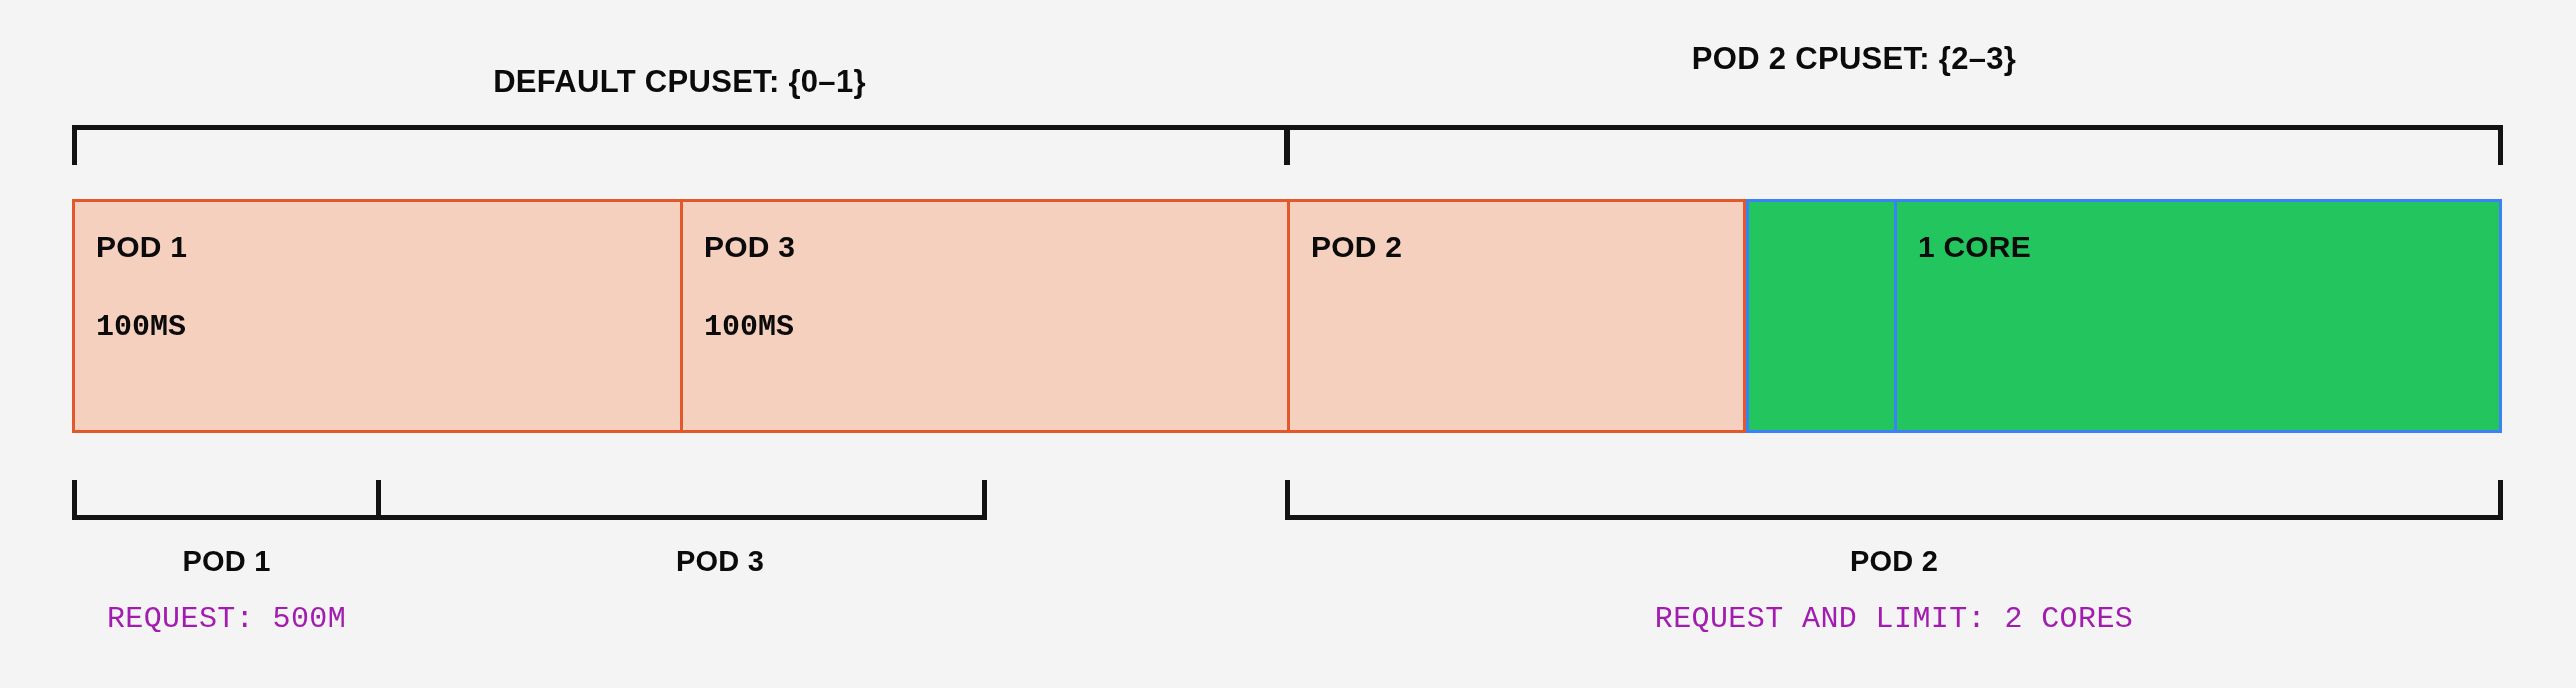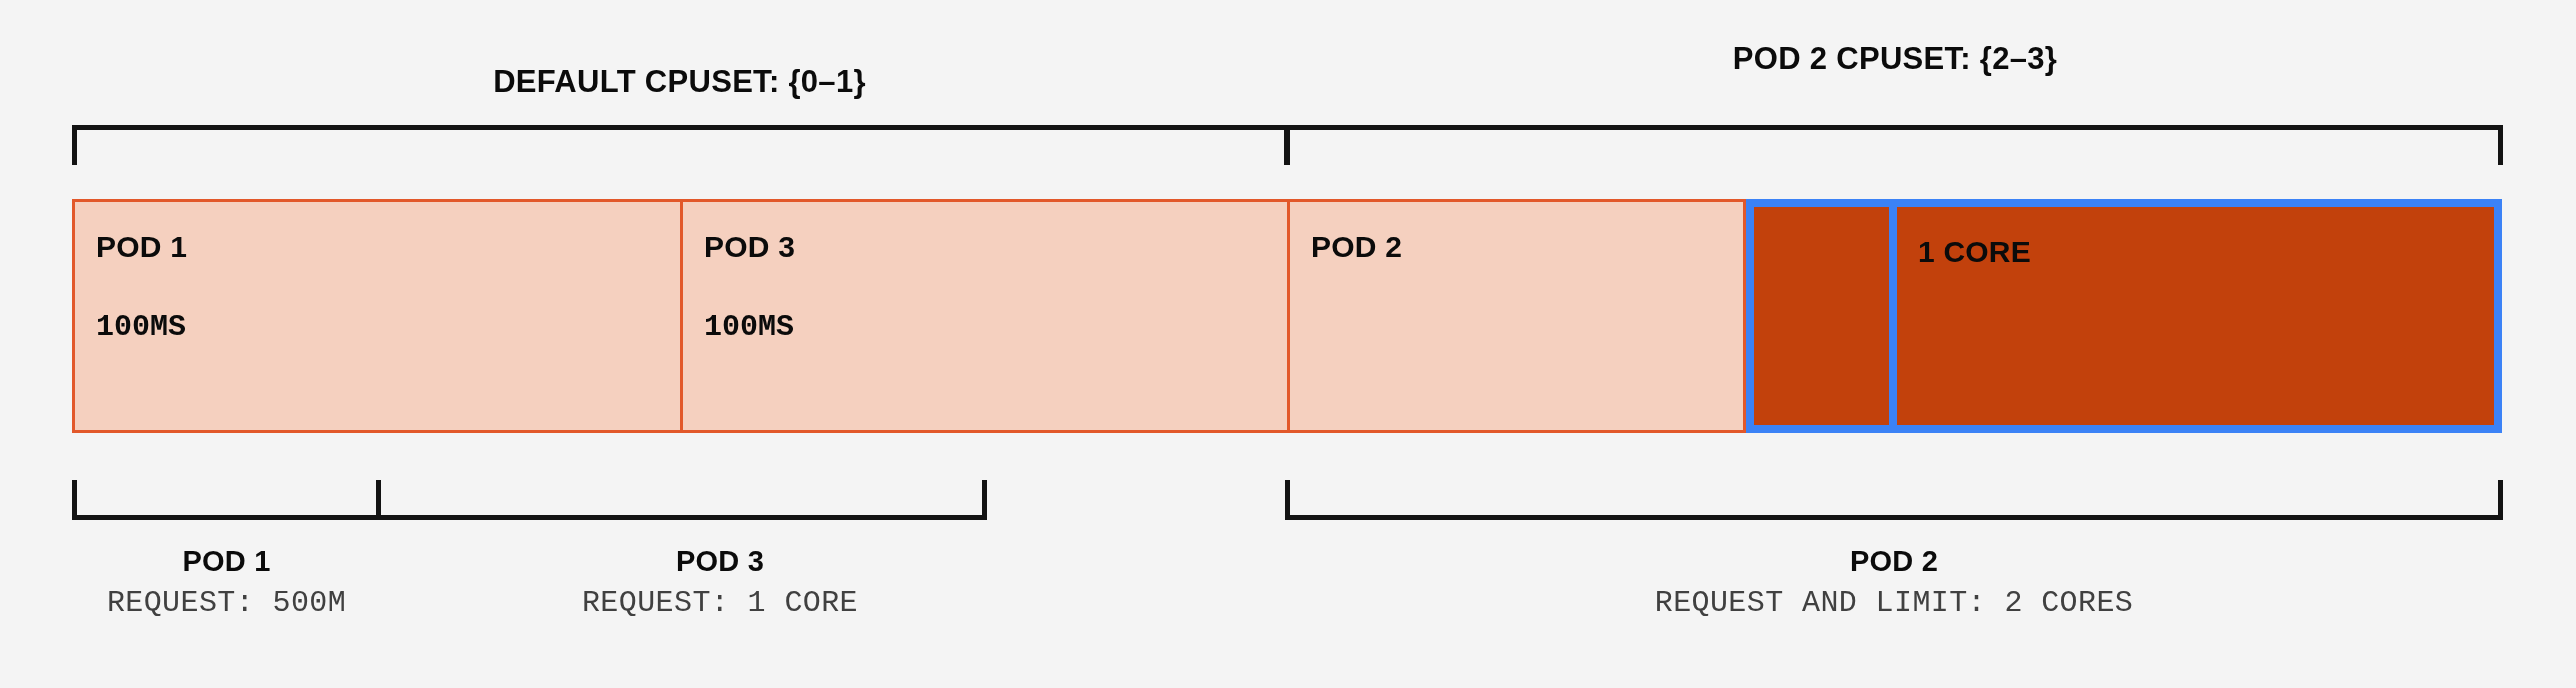--- a/index.html
+++ b/index.html
@@ -17,21 +17,21 @@
     font-family:"Liberation Sans",sans-serif;
     font-weight:bold;
     font-size:31px;
     letter-spacing:0.3px;
     color:#0b0b0b;
     text-align:center;
     white-space:nowrap;
     line-height:1;
   }
   #title-default{left:72px;top:43px;width:1215px;margin-top:23px;}
-  #title-pod2{left:1287px;top:43px;width:1216px;}
+  #title-pod2{left:1246px;top:43px;width:1216px;}
 
   
   .bracket-top{position:absolute;height:40px;}
   .bracket-top .bar{
     position:absolute;left:0;top:0;width:100%;height:4.6px;background:#131313;
   }
   .bracket-top .tick{
     position:absolute;top:0;width:4.6px;height:40px;background:#131313;
   }
   .bracket-top .tick.l{left:0;}
@@ -44,21 +44,21 @@
     position:absolute;left:72px;top:199px;width:2431px;height:234px;
     display:flex;
   }
   .seg{
     position:relative;
     box-sizing:border-box;
     display:flex;flex-direction:column;
     justify-content:flex-start;
   }
   .seg.orange{background:#f5d0bf;border:3px solid #e2582a;}
-  .seg.blue{background:#c2410c;border:8px solid #3b82f6;}
+  .seg.blue{background:#22c55e;border:3px solid #3b82f6;}
   
   .seg.mid-o{border-left-width:0;}
   .seg.mid-b{border-left-width:0;}
 
   .seg-title{
     font-family:"Liberation Sans",sans-serif;
     font-weight:bold;
     font-size:30px;
     color:#0b0b0b;
     margin:30px 0 0 21px;
@@ -100,24 +100,24 @@
   .caption .cap-name{
     display:block;
     font-family:"Liberation Sans",sans-serif;
     font-weight:bold;
     font-size:29px;
     color:#0b0b0b;
     letter-spacing:0.2px;
   }
   .caption .cap-desc{
     display:block;
-    margin-top:12px;
+    margin-top:28px;
     font-family:"Liberation Mono","DejaVu Sans Mono",monospace;
     font-size:30px;
-    color:#404040;
+    color:#a21caf;
     letter-spacing:0.4px;
   }
   #caption-pod1{left:0px;top:547px;width:453px;}
   #caption-pod3{left:453px;top:547px;width:534px;}
   #caption-pod2{left:1285px;top:547px;width:1218px;}
 </style>
 </head>
 <body>
 
 <div id="stage">
@@ -174,21 +174,20 @@
     <div class="tick r"></div>
   </div>
 
   <div class="caption" id="caption-pod1">
     <span class="cap-name">POD 1</span>
     <span class="cap-desc">REQUEST: 500M</span>
   </div>
 
   <div class="caption" id="caption-pod3">
     <span class="cap-name">POD 3</span>
-    <span class="cap-desc">REQUEST: 1 CORE</span>
   </div>
 
   <div class="caption" id="caption-pod2">
     <span class="cap-name">POD 2</span>
     <span class="cap-desc">REQUEST AND LIMIT: 2 CORES</span>
   </div>
 
 </div>
 
 

